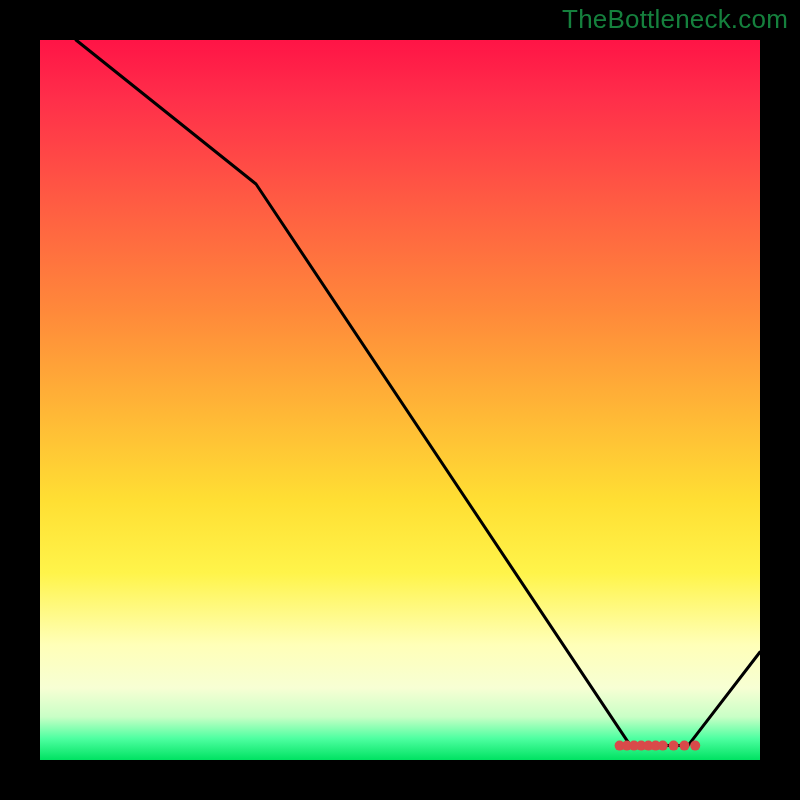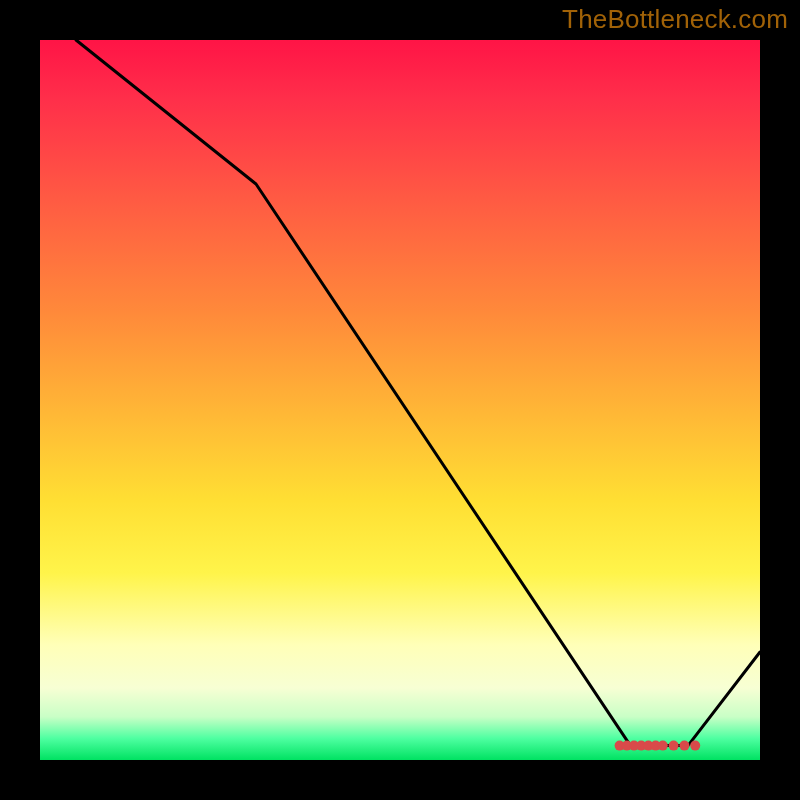--- a/index.html
+++ b/index.html
@@ -14,21 +14,21 @@
   .frame {
     position: relative;
     width: 800px;
     height: 800px;
     background: #000;
   }
   .watermark {
     position: absolute;
     top: 4px;
     right: 12px;
-    color: #a16207;
+    color: #15803d;
     font-size: 26px;
     font-weight: 500;
     letter-spacing: 0.2px;
     user-select: none;
   }
   .plot {
     position: absolute;
     left: 40px;
     top: 40px;
     width: 720px;

